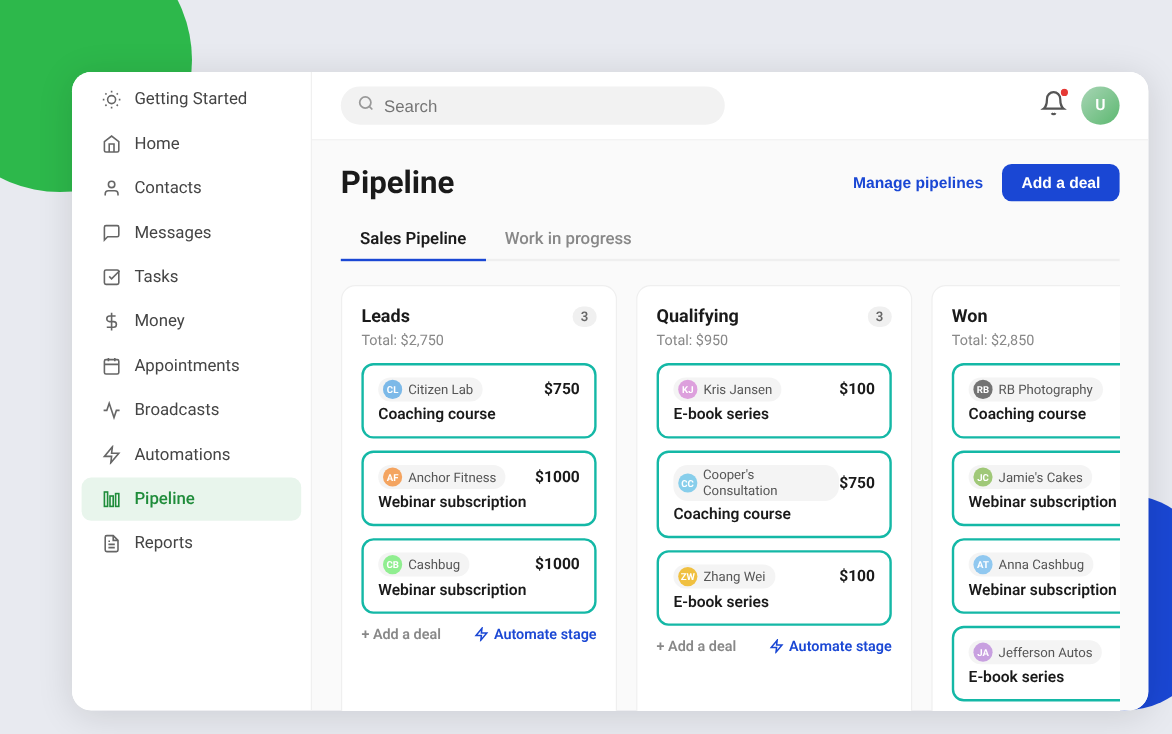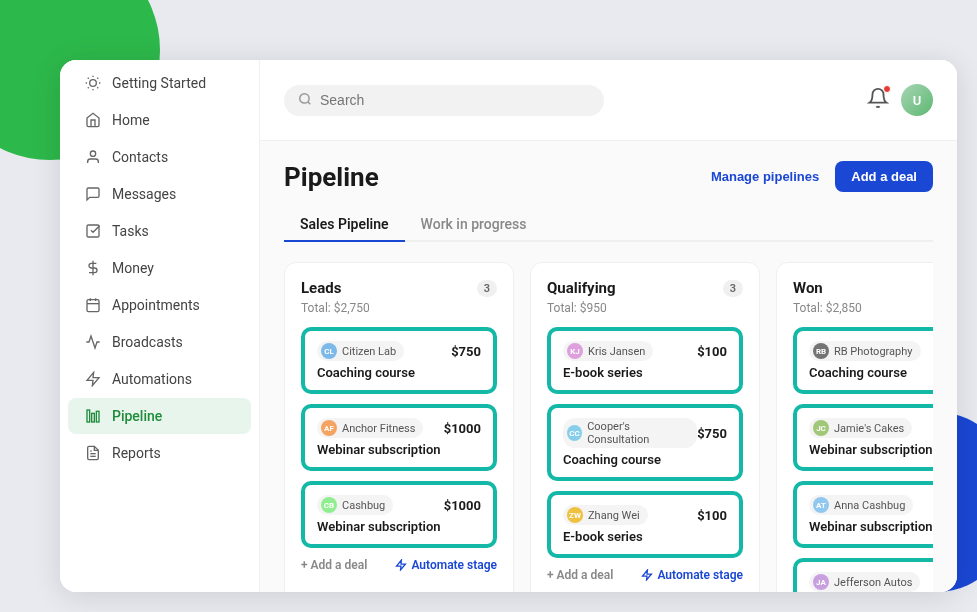--- a/index.html
+++ b/index.html
@@ -127,21 +127,21 @@
       flex: 1;
       display: flex;
       flex-direction: column;
       overflow: hidden;
       background: #fafafa;
     }
 
     .top-bar {
       background: #fff;
       border-bottom: 1px solid #f0f0f0;
-      padding: 24px 24px;
+      padding: 12px 24px;
       display: flex;
       align-items: center;
       justify-content: space-between;
     }
 
     .search-bar {
       flex: 1;
       max-width: 320px;
       display: flex;
       align-items: center;
@@ -298,21 +298,21 @@
     }
     .column-total {
       font-size: 12px;
       color: #888;
       margin-bottom: 12px;
     }
 
     
     .deal-card {
       background: #fff;
-      border: 4px solid #14b8a6;
+      border: 2px solid #14b8a6;
       border-radius: 10px;
       padding: 10px 12px;
       margin-bottom: 10px;
       cursor: pointer;
       transition: box-shadow 0.15s;
     }
 
     .deal-card-top {
       display: flex;
       align-items: center;

